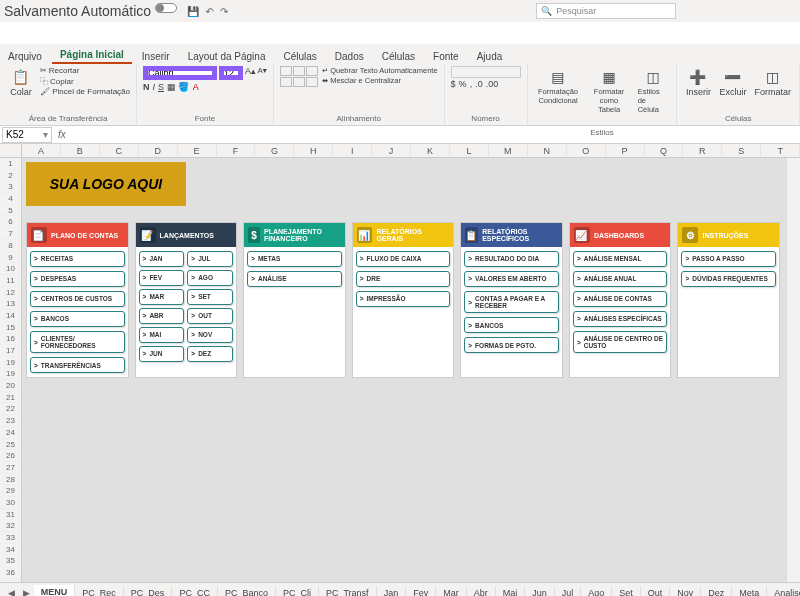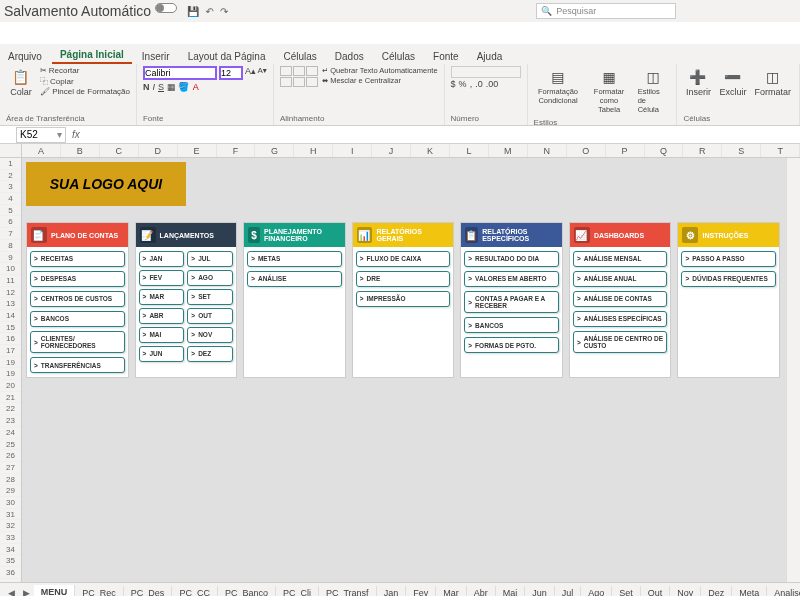--- a/index.html
+++ b/index.html
@@ -16,36 +16,36 @@
 .search-box { margin-left: auto; margin-right: 120px; width: 140px; height: 16px; border: 1px solid #ccc; background: #fff; display: flex; align-items: center; padding: 0 4px; gap: 4px; font-size: 9px; color: #888; }
 
 
 .tabs { height: 20px; display: flex; align-items: flex-end; gap: 2px; background: #f3f2f1; font-size: 10px; margin-top: 22px; }
 .tab { padding: 2px 8px; color: #444; cursor: pointer; }
 .tab.active { border-bottom: 2px solid #c2410c; color: #217346; font-weight: 700; }
 
 
 .ribbon { height: 62px; background: #f3f2f1; border-bottom: 1px solid #d0d0d0; display: flex; font-size: 9px; color: #444; }
 .group { border-right: 1px solid #e1e1e1; padding: 2px 6px; display: flex; flex-direction: column; justify-content: space-between; }
-.group-label { text-align: left; font-size: 8px; color: #666; margin-top: 2px; }
+.group-label { text-align: center; font-size: 8px; color: #666; margin-top: 12px; }
 .group-body { display: flex; gap: 4px; align-items: flex-start; flex: 1; }
 .big-btn { display: flex; flex-direction: column; align-items: center; gap: 1px; padding: 2px; min-width: 30px; }
 .big-btn .ico { width: 18px; height: 18px; display: flex; align-items: center; justify-content: center; font-size: 14px; }
 .small-col { display: flex; flex-direction: column; gap: 1px; font-size: 8px; }
 .small-col div { display: flex; align-items: center; gap: 2px; white-space: nowrap; }
 .font-sel { display: flex; gap: 2px; }
-.font-sel select, .font-sel input { font-size: 9px; height: 14px; border: 2px solid #8b5cf6; background: #fff; }
+.font-sel select, .font-sel input { font-size: 9px; height: 14px; border: 5px solid #8b5cf6; background: #fff; }
 .align-grid { display: grid; grid-template-columns: repeat(3, 12px); gap: 1px; }
 .align-grid span { width: 12px; height: 10px; border: 1px solid #bbb; }
 .num-fmt { display: flex; flex-direction: column; gap: 1px; }
 .num-fmt .sel { border: 1px solid #ccc; width: 70px; height: 12px; }
 
 
 .formula { height: 18px; border-bottom: 1px solid #d0d0d0; display: flex; align-items: center; font-size: 10px; }
-.namebox { width: 50px; height: 16px; border: 1px solid #ccc; margin-left: 16px; padding: 0 3px; display: flex; align-items: center; }
+.namebox { width: 50px; height: 16px; border: 1px solid #ccc; margin-left: 2px; padding: 0 3px; display: flex; align-items: center; }
 .fx { margin: 0 6px; font-style: italic; color: #666; }
 
 
 .colhdr { height: 14px; display: flex; background: #f3f2f1; border-bottom: 1px solid #ccc; font-size: 9px; color: #555; }
 .colhdr .corner { width: 22px; border-right: 1px solid #ccc; }
 .colhdr .c { flex: 1; text-align: center; border-right: 1px solid #e5e5e5; line-height: 14px; }
 
 
 .sheet { position: relative; height: 424px; display: flex; }
 .rowhdr { width: 22px; background: #f3f2f1; border-right: 1px solid #ccc; }

